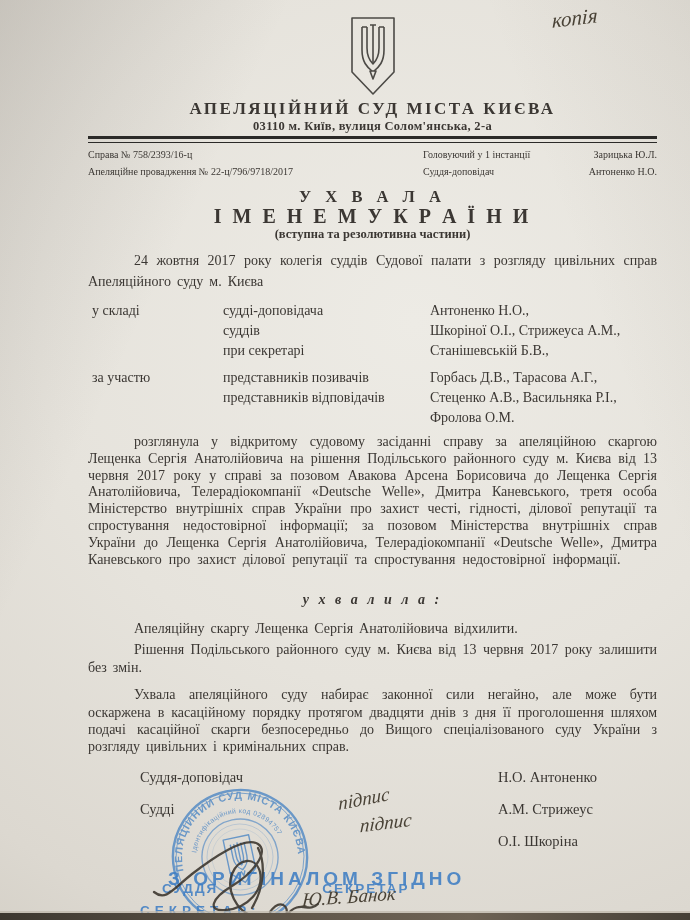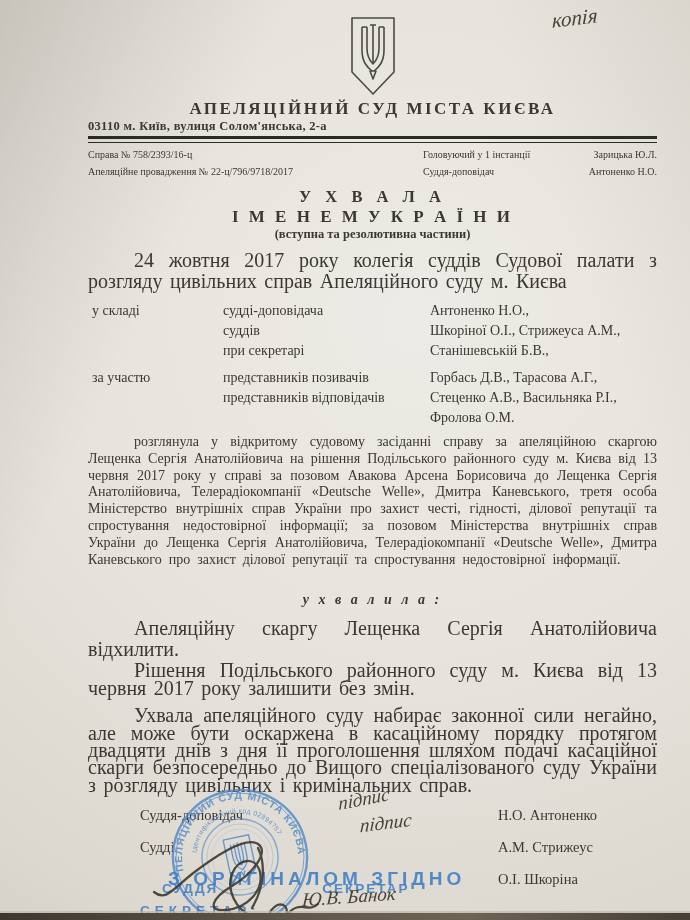--- a/index.html
+++ b/index.html
@@ -26,37 +26,37 @@
 
   
   .content{position:absolute;left:88px;top:0;width:569px;}
 
   .emblem{display:block;margin:16px auto 0;}
   .court-name{
     margin-top:3px;text-align:center;font-weight:bold;
     font-size:17px;letter-spacing:2.5px;line-height:20px;
   }
   .court-address{
-    text-align:left;font-weight:bold;font-size:12.5px;line-height:15px;letter-spacing:0.3px;
+    text-align:center;font-weight:bold;font-size:12.5px;line-height:15px;letter-spacing:0.3px;
   }
   .double-rule{
     margin-top:2px;height:3px;
     border-top:3.5px solid #2b2a28;border-bottom:1.5px solid #2b2a28;
   }
   .case-info{display:flex;justify-content:space-between;margin-top:4px;font-size:10px;line-height:16.5px;}
   .case-info-right{width:234px;}
   .ci-row{display:flex;justify-content:space-between;}
 
   .title-block{margin-top:6px;text-align:center;}
   .title-main{font-size:16.5px;font-weight:bold;letter-spacing:5px;line-height:21px;}
-  .title-sub{font-size:17px;font-weight:bold;letter-spacing:3px;line-height:19px;}
+  .title-sub{font-size:20px;font-weight:bold;letter-spacing:3px;line-height:19px;}
   .title-note{font-size:12.5px;font-weight:bold;line-height:16px;}
 
   .para{
-    font-size:20px;line-height:21px;text-align:justify;text-align-last:left;
+    font-size:14px;line-height:21px;text-align:justify;text-align-last:left;
     text-indent:46px;word-spacing:2.5px;margin:0;
   }
   .para.first{margin-top:8px;}
   .para.dense{font-size:14px;line-height:16.8px;word-spacing:3.5px;margin-top:6px;}
   .para.heard{margin-top:9px;line-height:17.5px;font-size:14px;word-spacing:3px;}
 
   .comp-grid{
     display:grid;grid-template-columns:131px 207px 1fr;
     font-size:14px;line-height:20px;padding-left:4px;
   }

